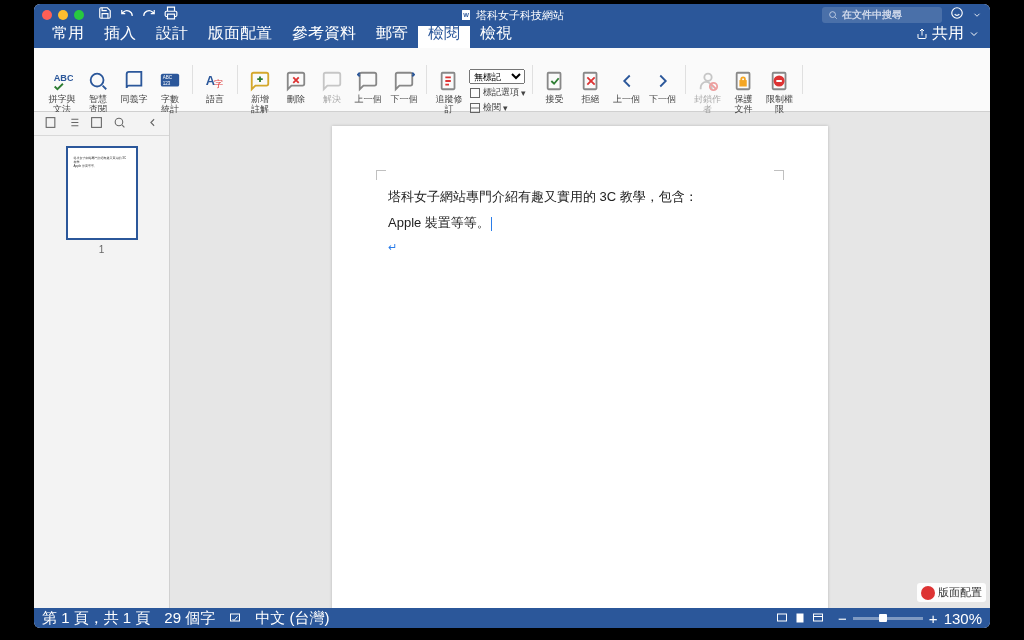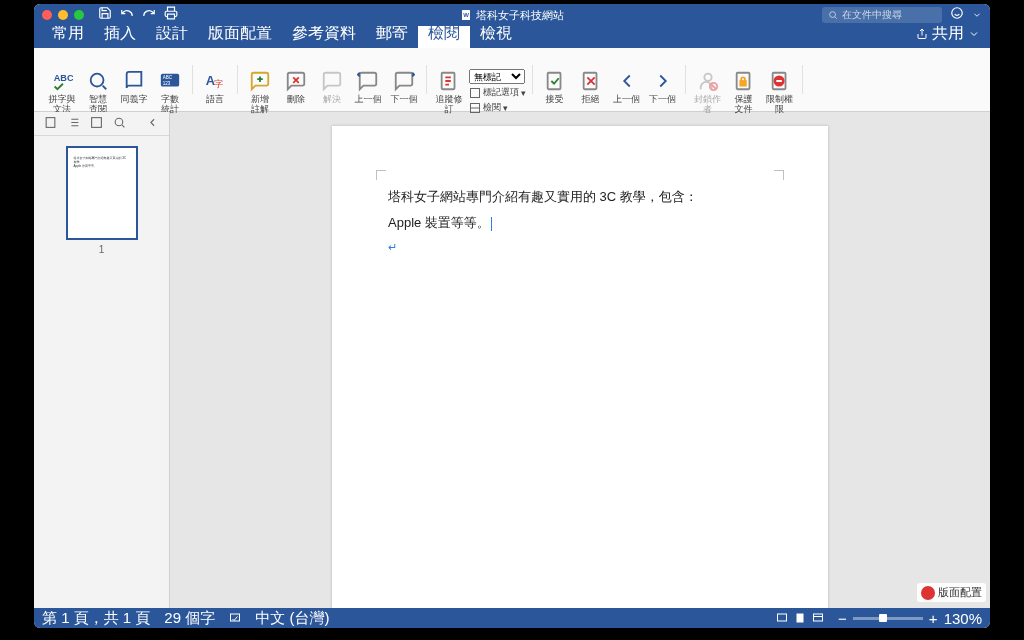--- a/index.html
+++ b/index.html
@@ -9,21 +9,21 @@
 
 .titlebar { height: 22px; background: linear-gradient(#2b579a, #2b579a); display: flex; align-items: center; padding: 0 8px; position: relative; }
 .traffic { display: flex; gap: 6px; }
 .traffic span { width: 10px; height: 10px; border-radius: 50%; }
 .tl-red { background: #ff5f56; } .tl-yel { background: #ffbd2e; } .tl-grn { background: #27c93f; }
 .qat { display: flex; gap: 8px; margin-left: 14px; align-items: center; }
 .qat svg { width: 14px; height: 14px; }
 .title { position: absolute; left: 50%; transform: translateX(-50%); color: #fff; font-size: 11px; display: flex; align-items: center; gap: 4px; }
 .title svg { width: 12px; height: 12px; }
 .topr { margin-left: auto; display: flex; gap: 8px; align-items: center; }
-.search { background: rgba(255,255,255,0.15); border-radius: 3px; height: 16px; width: 120px; display: flex; align-items: center; padding: 0 6px; color: #cfd8ea; font-size: 10px; gap: 4px; }
+.search { background: rgba(255,255,255,0.15); border-radius: 3px; height: 16px; width: 120px; display: flex; align-items: center; padding: 0 6px; color: #cfd8ea; font-size: 10px; gap: 4px; font-weight: bold; }
 .search svg { width: 10px; height: 10px; }
 .smiley svg { width: 14px; height: 14px; }
 
 
 .tabs { height: 22px; background: #2b579a; display: flex; align-items: flex-end; padding-left: 8px; font-size: 16px; color: #fff; }
 .tab { padding: 4px 10px; cursor: pointer; }
 .tab.active { background: #fff; color: #2b579a; border-radius: 2px 2px 0 0; }
 .share { margin-left: auto; padding: 4px 10px; display: flex; align-items: center; gap: 4px; }
 .share svg { width: 12px; height: 12px; }
 

